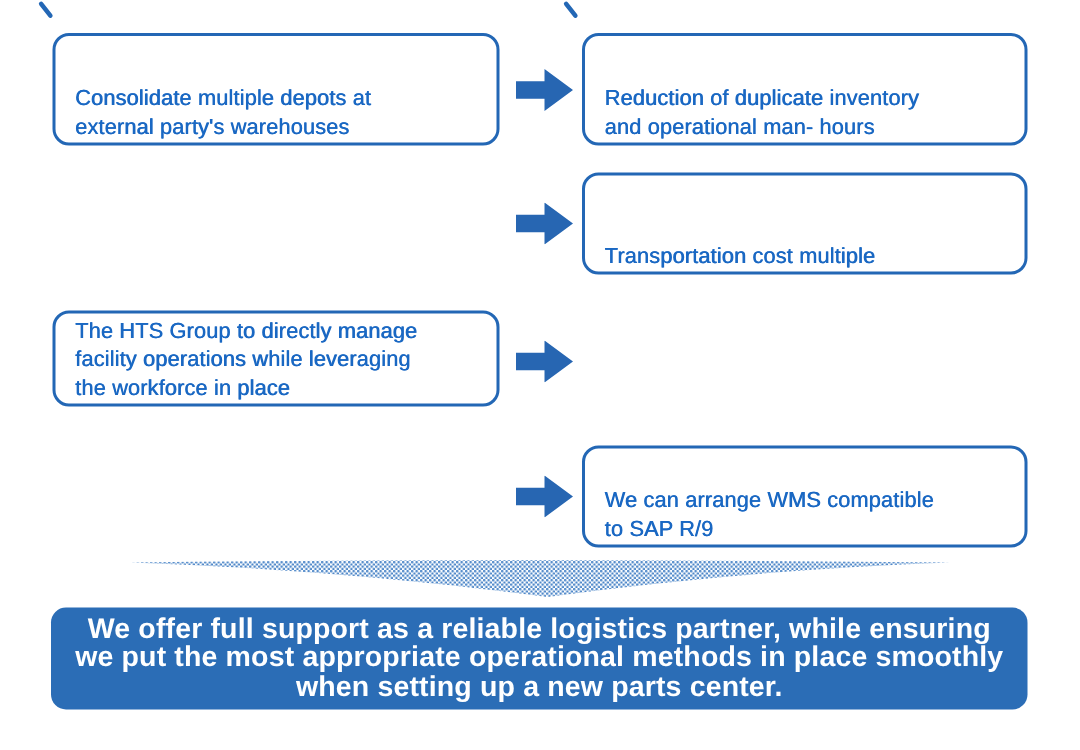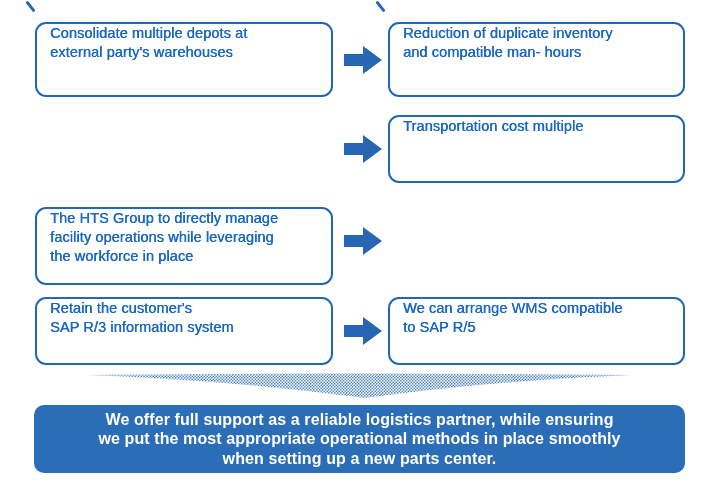--- a/index.html
+++ b/index.html
@@ -17,37 +17,37 @@
   }
 
   
   .box {
     position: absolute;
     box-sizing: border-box;
     background: #ffffff;
     border: 2px solid #2367b5;
     border-radius: 11px;
     display: flex;
-    align-items: flex-start;
+    align-items: flex-end;
     padding: 0 13px;
   }
   .box-text {
     color: #1a68c3;
     font-size: 14.5px;
     line-height: 19px;
     white-space: pre-line;
     
     text-shadow: 0.4px 0 0 currentColor;
     letter-spacing: 0.1px;
   }
   .col-l { left: 35px;  width: 298px; }
   .col-r { left: 388px; width: 297px; }
   .row-1 { top: 22px;  height: 75px; }
   .row-2 { top: 115px; height: 68px; }
-  .row-3 { top: 207px; height: 78px; }
+  .row-3 { top: 207px; height: 64px; }
   .row-4 { top: 297px; height: 68px; }
 
   
   .arrow {
     position: absolute;
     left: 344px;
     width: 38px;
     height: 28px;
     background: #2766b2;
     clip-path: polygon(0 29%, 50% 29%, 50% 0, 100% 50%, 50% 100%, 50% 71%, 0 71%);
@@ -88,21 +88,21 @@
     height: 68px;
     box-sizing: border-box;
     background: #2b6db6;
     border-radius: 10px;
     display: flex;
     align-items: center;
     justify-content: center;
   }
   .banner-text {
     color: #ffffff;
-    font-size: 16px;
+    font-size: 19px;
     line-height: 19.5px;
     font-weight: bold;
     text-align: center;
     white-space: pre-line;
     letter-spacing: 0.1px;
   }
 </style>
 </head>
 <body>
 
@@ -111,43 +111,39 @@
   <div class="tick tick-1"></div>
   <div class="tick tick-2"></div>
 
   <div class="box col-l row-1">
     <span class="box-text">Consolidate multiple depots at
 external party's warehouses</span>
   </div>
   <div class="arrow arrow-1"></div>
   <div class="box col-r row-1">
     <span class="box-text">Reduction of duplicate inventory
-and compatible man- hours</span>
+and operational man- hours</span>
   </div>
 
   <div class="arrow arrow-2"></div>
   <div class="box col-r row-2">
     <span class="box-text">Transportation cost multiple</span>
   </div>
 
   <div class="box col-l row-3">
     <span class="box-text">The HTS Group to directly manage
 facility operations while leveraging
 the workforce in place</span>
   </div>
   <div class="arrow arrow-3"></div>
 
-  <div class="box col-l row-4">
-    <span class="box-text">Retain the customer's
-SAP R/3 information system</span>
-  </div>
   <div class="arrow arrow-4"></div>
   <div class="box col-r row-4">
     <span class="box-text">We can arrange WMS compatible
-to SAP R/5</span>
+to SAP R/9</span>
   </div>
 
   <svg class="chevron" viewBox="0 0 550 30" xmlns="http://www.w3.org/2000/svg" aria-hidden="true">
     <defs>
       <pattern id="halftone" width="3" height="3" patternUnits="userSpaceOnUse">
         <circle cx="0.8" cy="0.8" r="0.85" fill="#4c86c8"></circle>
         <circle cx="2.3" cy="2.3" r="0.85" fill="#4c86c8"></circle>
       </pattern>
     </defs>
     <path d="M 2,4 Q 275,1 548,4 Q 412,9 280,27 Q 145,9 2,4 Z" fill="url(#halftone)"></path>

